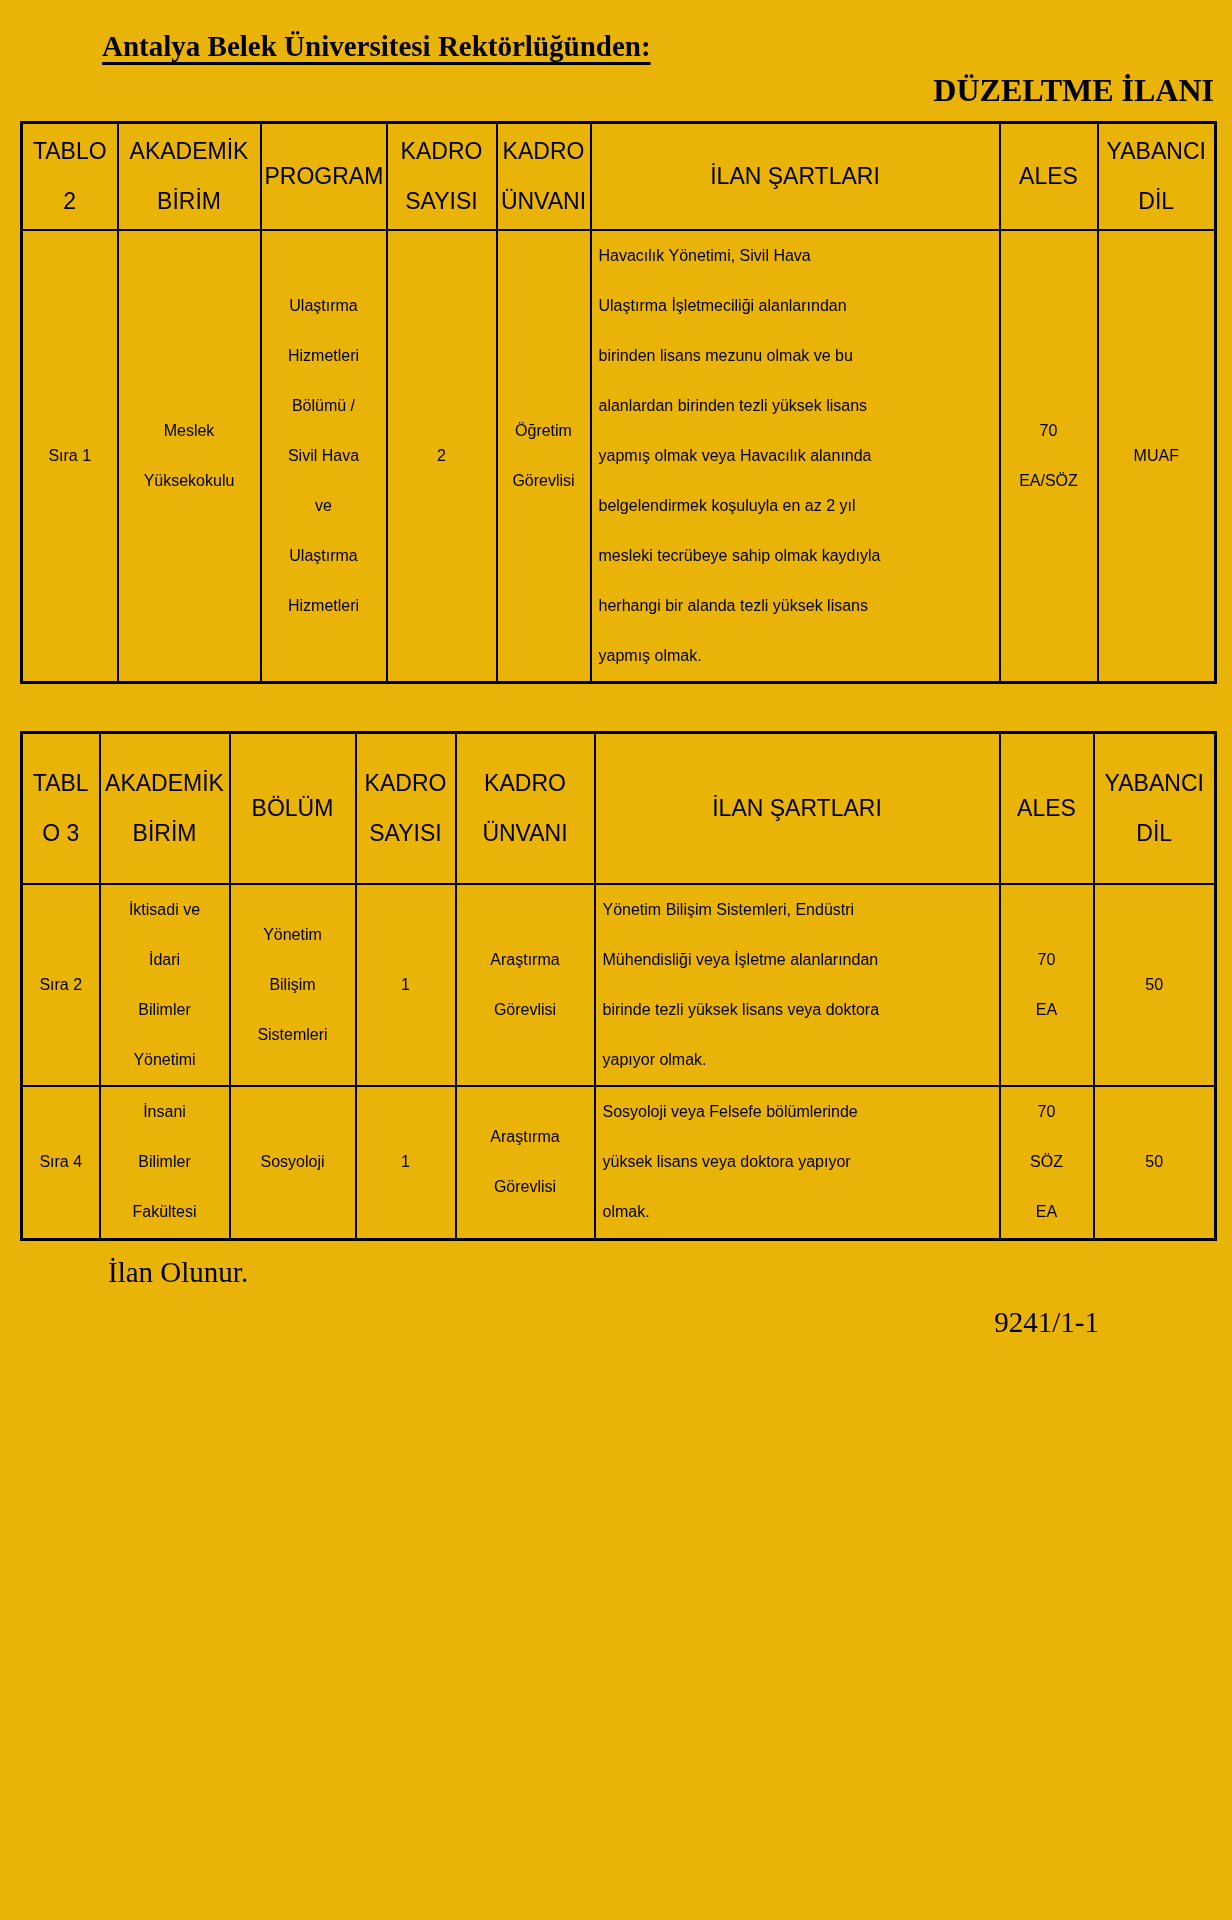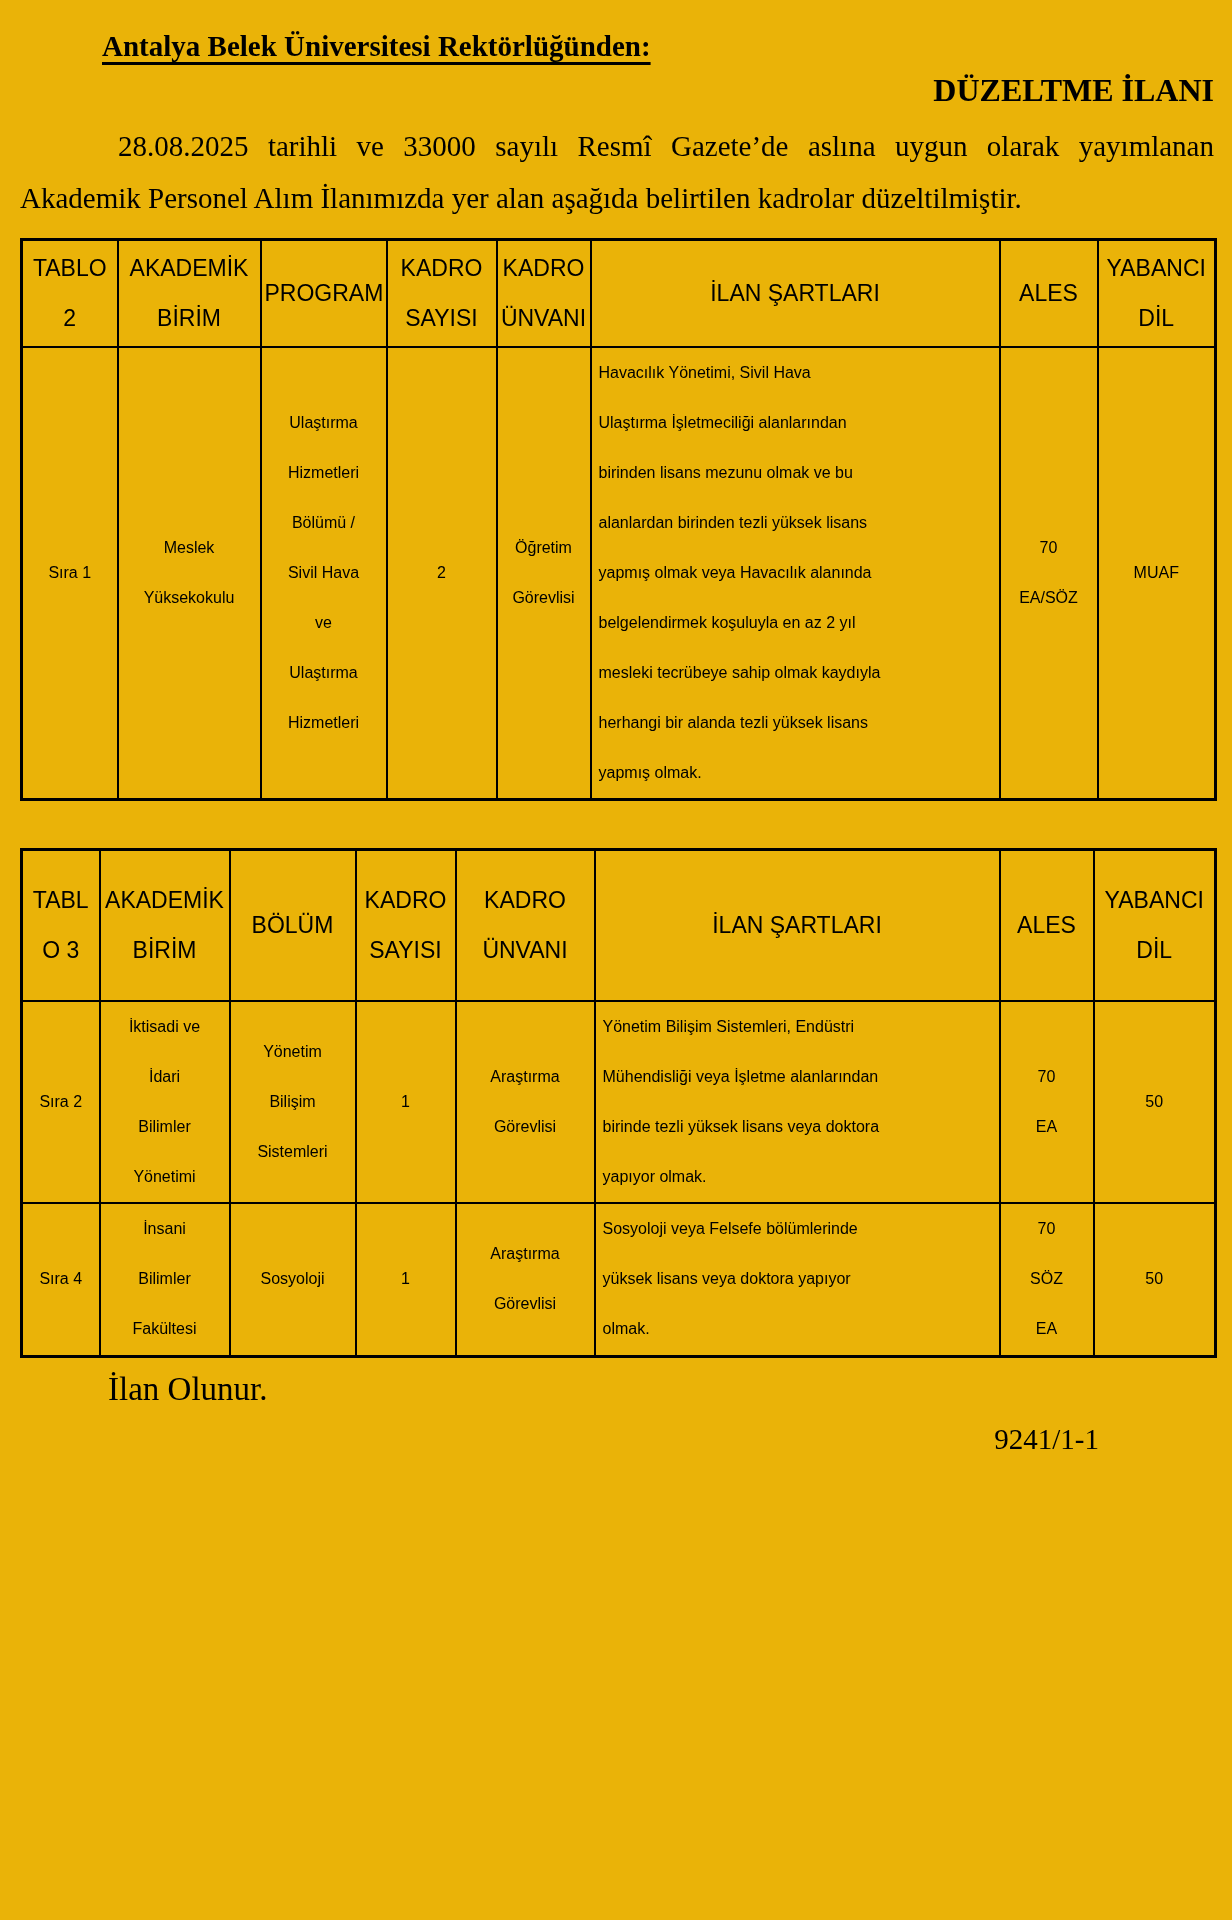--- a/index.html
+++ b/index.html
@@ -77,21 +77,21 @@
     text-align: left;
     padding: 0 4px 0 7px;
   }
   tr.t2-head  { height: 107px; }
   tr.t2-row1  { height: 448px; }
   tr.t3-head  { height: 152px; }
   tr.t3-row1  { height: 202px; }
   tr.t3-row2  { height: 153px; }
   .closing {
     margin-top: 14px;
-    font-size: 33px;
+    font-size: 29px;
     line-height: 34px;
     text-indent: 88px;
   }
   .reference {
     margin-top: 16px;
     font-size: 29px;
     line-height: 34px;
     text-align: right;
     padding-right: 115px;
   }
@@ -101,24 +101,20 @@
 
 <div class="page">
   <div class="content">
 
     <div class="doc-title">
       <span class="underlined">Antalya Belek Üniversitesi Rektörlüğünden:</span>
     </div>
 
     <div class="doc-subtitle">DÜZELTME İLANI</div>
 
-    <div class="intro">
-      <div class="intro-l1">28.08.2025 tarihli ve 33000 sayılı Resmî Gazete’de aslına uygun olarak yayımlanan</div>
-      <div class="intro-l2">Akademik Personel Alım İlanımızda yer alan aşağıda belirtilen kadrolar düzeltilmiştir.</div>
-    </div>
 
     <table class="doc-table t2">
       <colgroup>
         <col style="width:96px">
           <col style="width:143px">
           <col style="width:126px">
           <col style="width:110px">
         <col style="width:94px">
           <col style="width:409px">
           <col style="width:98px">

